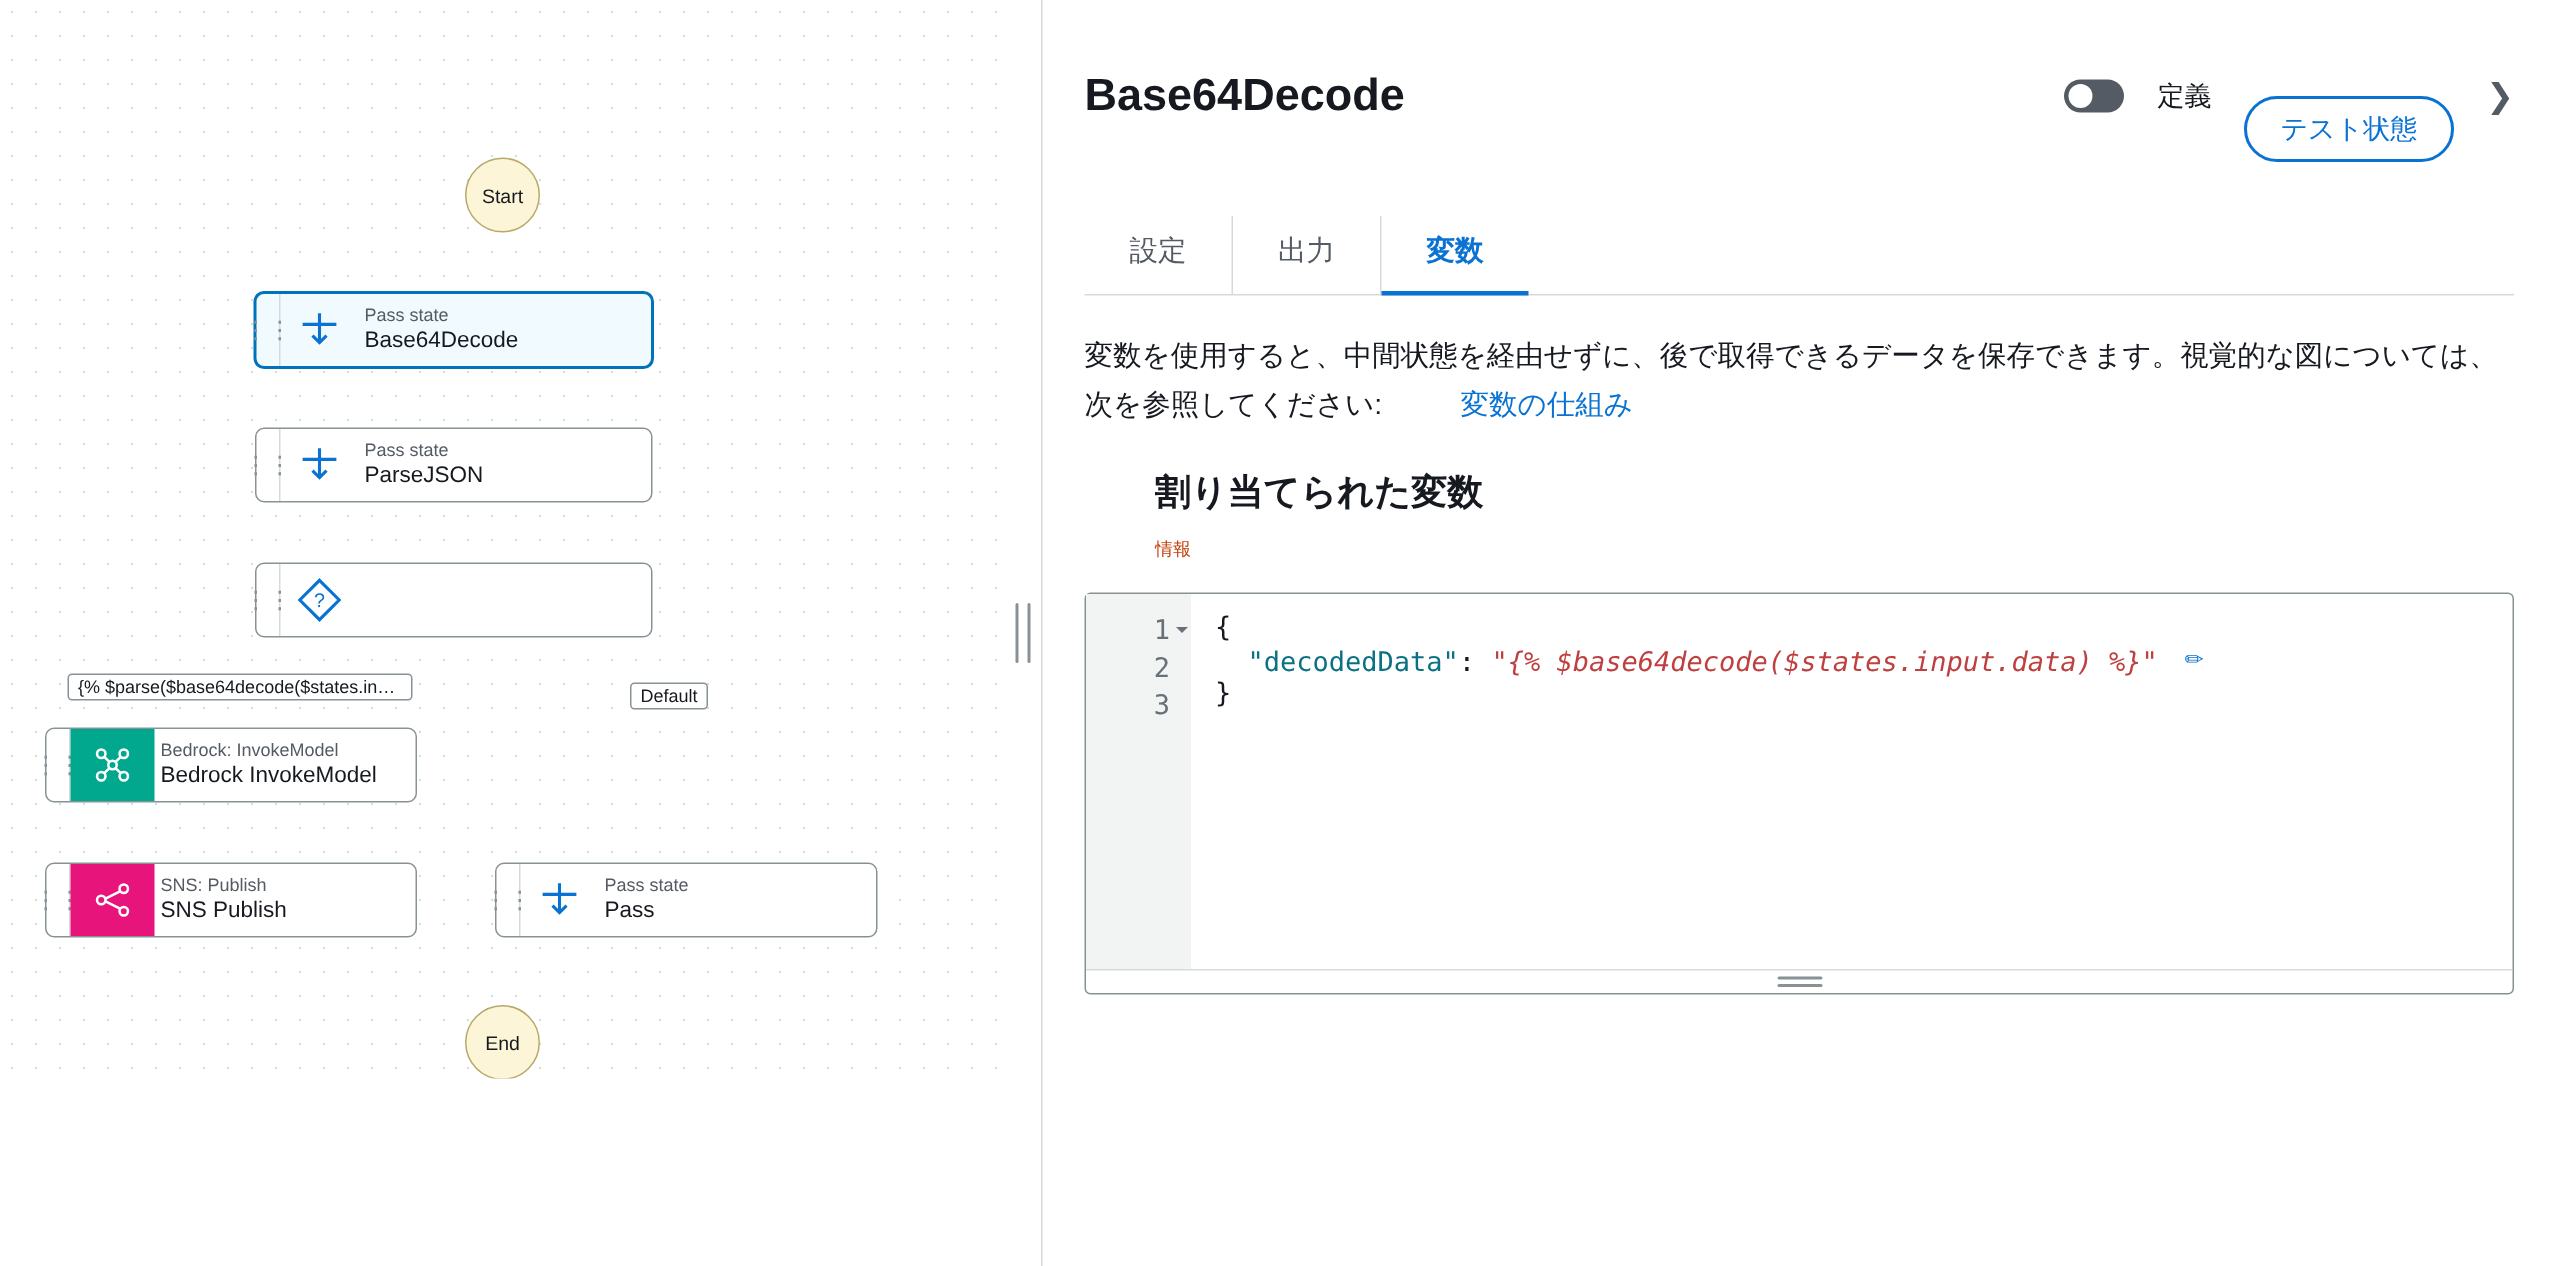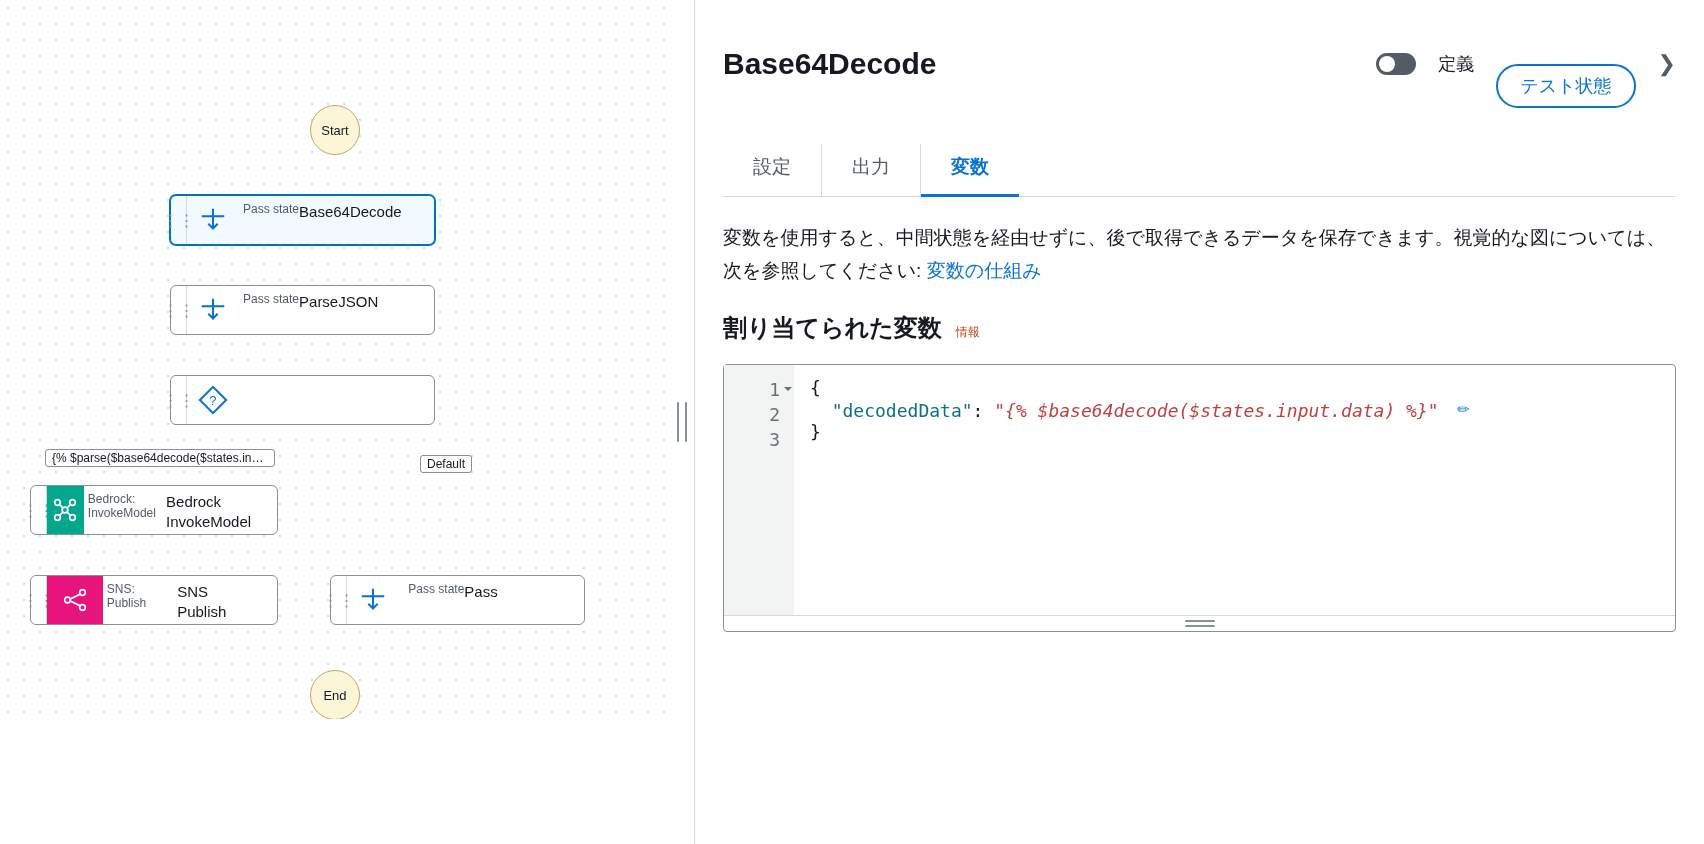--- a/index.html
+++ b/index.html
@@ -55,21 +55,21 @@
   .state-node .iconbox {
     width: 52px;
     display:flex; align-items:center; justify-content:center;
   }
   .state-node .iconbox.svc {
     width: 56px;
   }
   .state-node .iconbox svg { display:block; }
   .state-node .labels {
     padding: 6px 16px 6px 4px;
-    display:flex; flex-direction:row; justify-content:center;
+    display:flex; flex-direction:column; justify-content:center;
     min-width: 120px;
   }
   .state-node .type  { font-size: 12px; color: #545b64; line-height: 1.2; }
   .state-node .title { font-size: 15px; color: #16191f; line-height: 1.3; }
 
   
   .n-b64     { top: 195px; left: 170px; width: 265px; }
   .n-parse   { top: 285px; left: 170px; width: 265px; }
   .n-choice  { top: 375px; left: 170px; width: 265px; }
   .n-bedrock { top: 485px; left: 30px;  width: 248px; }
@@ -164,25 +164,26 @@
     border-right: 1px solid #d5dbdb;
   }
   .tab:last-child { border-right: none; }
   .tab.active { color:#0972d3; font-weight:700; border-bottom:3px solid #0972d3; margin-bottom:-1px;}
 
   .body-text {
     font-size: 19px;
     line-height: 1.75;
     color: #16191f;
   }
-  .link { color:#0972d3; text-decoration: none; }
+  .link { color:#0972d3; text-decoration: none; margin-left: 47px; }
   .link.underline { text-decoration: underline; text-decoration-thickness:1.5px; text-underline-offset:4px;}
   .section-h {
     display:flex; align-items: baseline; gap: 14px;
     margin: 24px 0 18px;
+    flex-direction: column;
   }
   .section-h h2 { font-size:24px; font-weight:700; }
   .section-h .info { color:#c2410c; font-size:12px; }
 
   .ext-icon {
     display:inline-block; width:18px; height:18px; vertical-align:-2px; margin-left:4px;
   }
 
   
   .editor {

